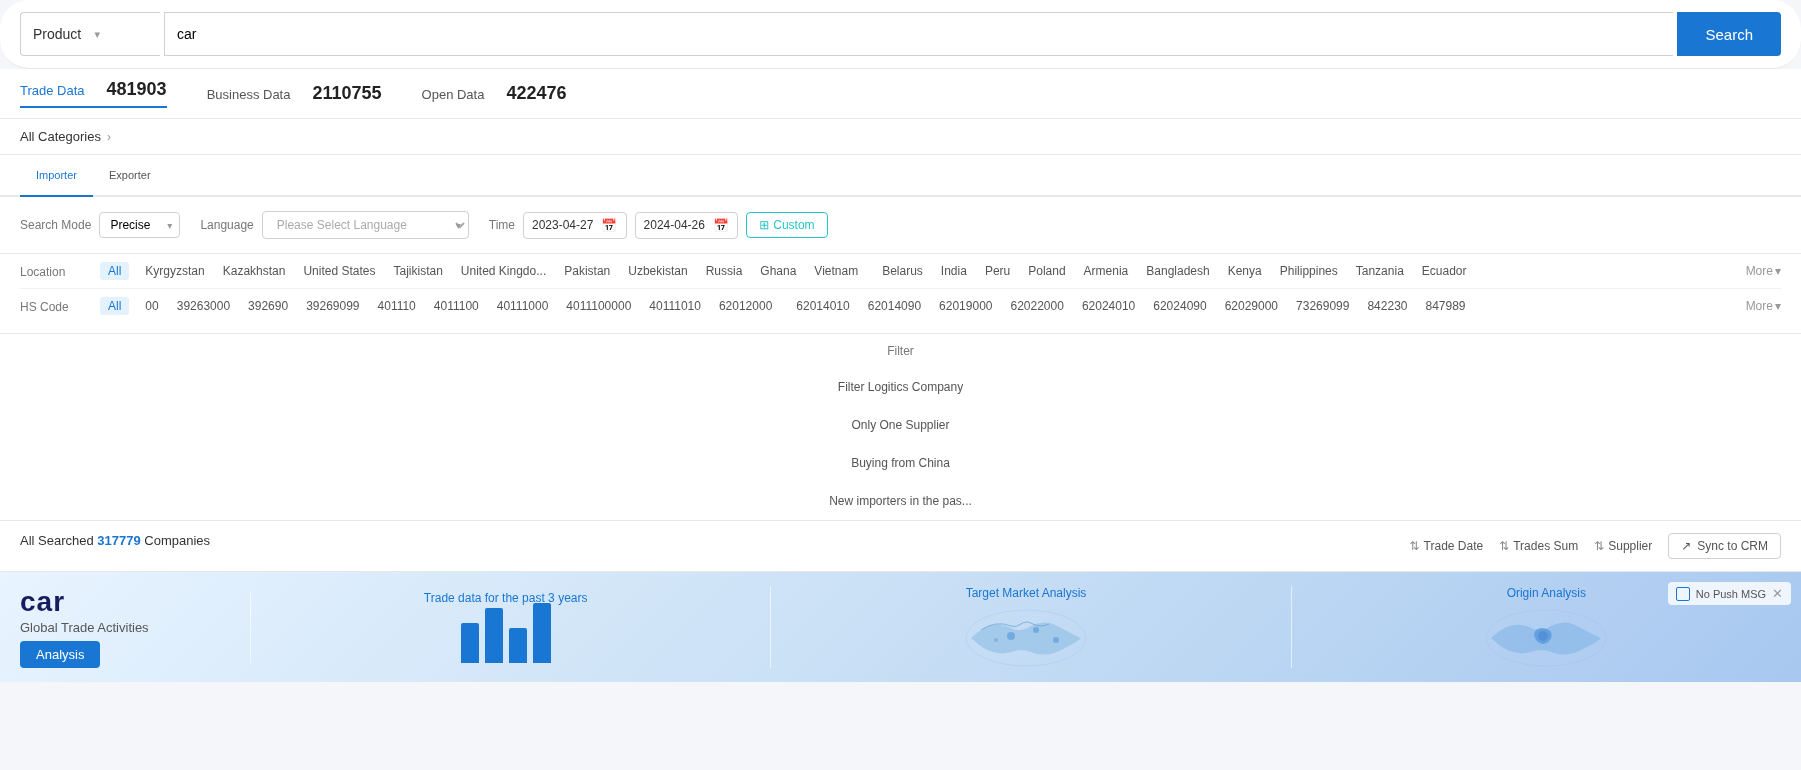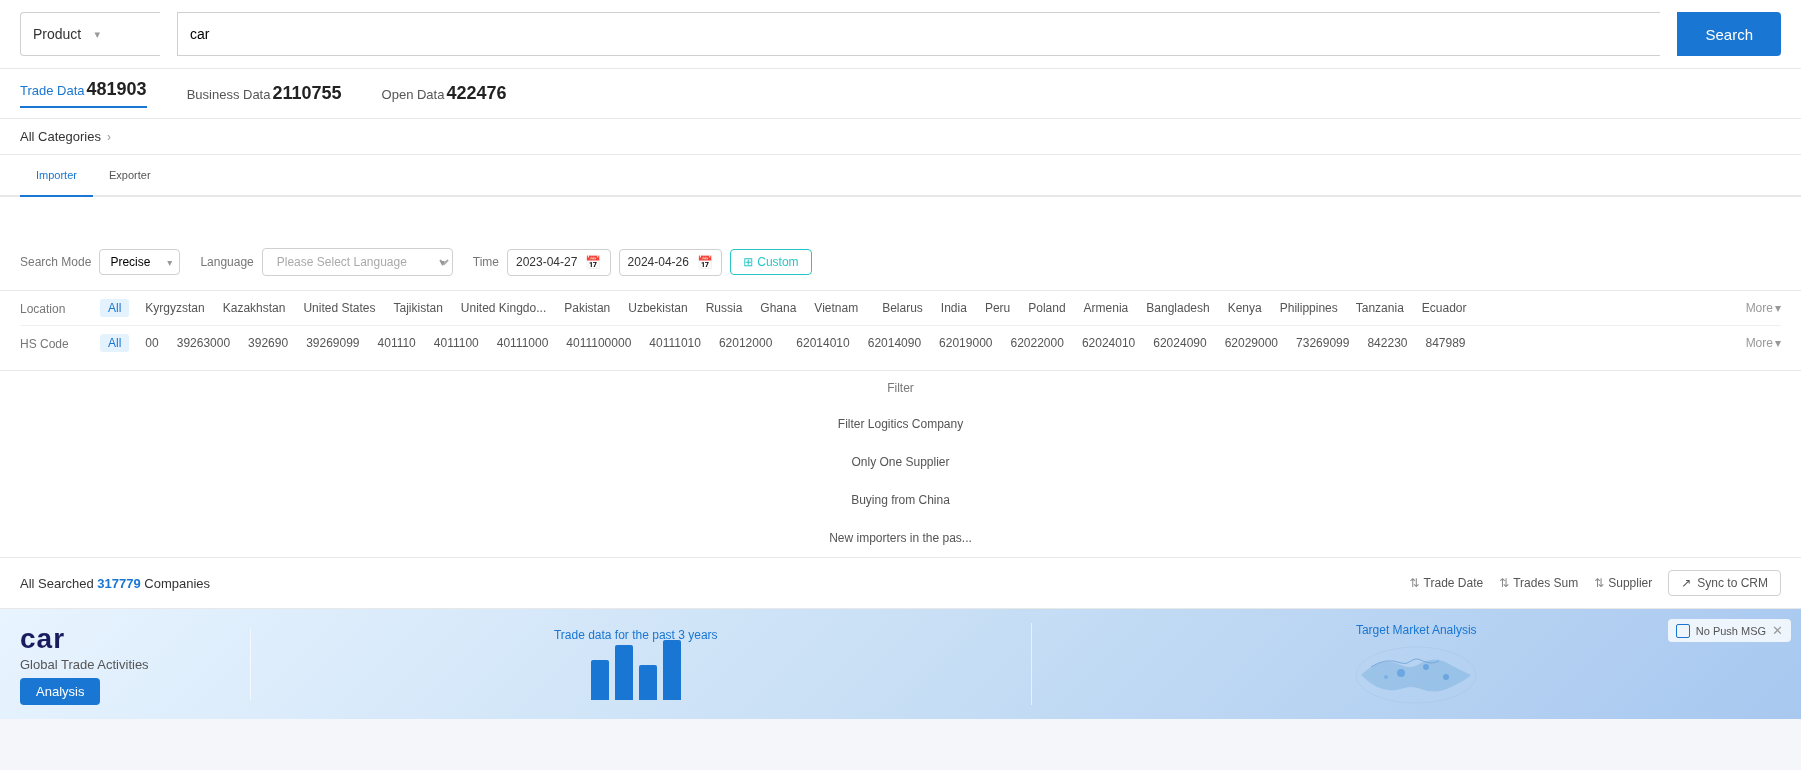--- a/index.html
+++ b/index.html
@@ -5,21 +5,22 @@
     * { box-sizing: border-box; margin: 0; padding: 0; }
     body { font-family: Arial, sans-serif; font-size: 13px; background: #f5f6fa; color: #333; }
 
     
     .search-bar {
       display: flex;
       align-items: center;
       padding: 12px 20px;
       background: #fff;
       border-bottom: 1px solid #e8e8e8;
-      gap: 17px;
+      gap: 4px;
+      border-radius: 29px;
     }
     .search-type-select {
       display: flex;
       align-items: center;
       border: 1px solid #d0d0d0;
       border-right: none;
       border-radius: 4px 0 0 4px;
       padding: 0 12px;
       height: 44px;
       background: #fff;
@@ -51,21 +52,21 @@
 
     
     .stats-row {
       display: flex;
       align-items: center;
       padding: 10px 20px;
       background: #fff;
       gap: 40px;
       border-bottom: 1px solid #e8e8e8;
     }
-    .stat-item { display: flex; align-items: baseline; gap: 2px; }
+    .stat-item { display: flex; align-items: baseline; gap: 22px; }
     .stat-label { font-size: 13px; color: #555; }
     .stat-value { font-size: 18px; font-weight: bold; color: #222; }
     .stat-item.active .stat-label { color: #1976d2; }
     .stat-item.active { border-bottom: 2px solid #1976d2; padding-bottom: 6px; }
 
     
     .categories-row {
       padding: 10px 20px;
       background: #fff;
       border-bottom: 1px solid #e8e8e8;
@@ -97,21 +98,21 @@
     
     .filter-controls {
       display: flex;
       align-items: center;
       padding: 14px 20px;
       background: #fff;
       gap: 20px;
       flex-wrap: wrap;
       border-bottom: 1px solid #e8e8e8;
     }
-    .filter-group { display: flex; align-items: center; gap: 8px; margin-top: 37px; }
+    .filter-group { display: flex; align-items: center; gap: 8px; }
     .filter-label { font-size: 12px; color: #777; }
     .filter-select {
       border: 1px solid #d0d0d0;
       border-radius: 4px;
       padding: 5px 28px 5px 10px;
       font-size: 12px;
       background: #fff;
       appearance: none;
       cursor: pointer;
       position: relative;
@@ -123,21 +124,21 @@
       right: 8px;
       top: 50%;
       transform: translateY(-50%);
       pointer-events: none;
       color: #999;
       font-size: 10px;
     }
     .language-select {
       border: 1px solid #d0d0d0;
       border-radius: 4px;
-      padding: 5px 28px 5px 10px;
+      padding: 5px 44px 5px 10px;
       font-size: 12px;
       color: #aaa;
       min-width: 180px;
       background: #fff;
     }
     .date-input {
       border: 1px solid #d0d0d0;
       border-radius: 4px;
       padding: 5px 8px;
       font-size: 12px;
@@ -227,21 +228,21 @@
     .chip {
       font-size: 12px;
       color: #555;
       cursor: pointer;
       padding: 2px 4px;
     }
 
     
     .results-bar {
       display: flex;
-      align-items: center;
+      align-items: flex-start;
       justify-content: space-between;
       padding: 12px 20px;
       background: #fff;
       border-bottom: 1px solid #e8e8e8;
     }
     .results-count { color: #1976d2; font-weight: bold; }
     .sort-options { display: flex; align-items: center; gap: 16px; }
     .sort-btn {
       display: flex;
       align-items: center;
@@ -534,19 +535,28 @@
       <ellipse cx="65" cy="30" rx="60" ry="28" fill="none" stroke="#a0b8d8" stroke-width="0.5"></ellipse>
       <path d="M10,30 Q30,10 50,20 Q60,25 70,18 Q85,10 100,20 Q115,28 120,30 Q115,35 100,42 Q85,50 70,44 Q60,40 50,44 Q30,50 10,30Z" fill="#5a9fd4" opacity="0.5"></path>
       <path d="M20,22 Q35,12 50,18 Q55,20 60,16 Q65,12 72,16 Q80,20 88,16" fill="none" stroke="#3a7fbf" stroke-width="0.8"></path>
       <circle cx="50" cy="28" r="4" fill="#1976d2" opacity="0.7"></circle>
       <circle cx="75" cy="22" r="3" fill="#1976d2" opacity="0.7"></circle>
       <circle cx="95" cy="32" r="3" fill="#1976d2" opacity="0.7"></circle>
       <circle cx="35" cy="32" r="2" fill="#1976d2" opacity="0.5"></circle>
     </svg>
   </div>
 
+  <div class="panel-section">
+    <span class="panel-section-title">Origin Analysis</span>
+    <svg class="map-svg" width="130" height="60" viewBox="0 0 130 60">
+      <ellipse cx="65" cy="30" rx="60" ry="28" fill="none" stroke="#a0b8d8" stroke-width="0.5"></ellipse>
+      <path d="M10,30 Q30,10 50,20 Q60,25 70,18 Q85,10 100,20 Q115,28 120,30 Q115,35 100,42 Q85,50 70,44 Q60,40 50,44 Q30,50 10,30Z" fill="#3a8fd4" opacity="0.4"></path>
+      <path d="M55,22 Q60,18 68,22 Q72,25 70,30 Q68,35 62,36 Q56,35 54,30 Q52,25 55,22Z" fill="#1976d2" opacity="0.8"></path>
+      <circle cx="62" cy="28" r="5" fill="#1565c0" opacity="0.9"></circle>
+    </svg>
+  </div>
 
   <div class="no-push-msg">
     <span class="checkbox-icon"></span>
     <span>No Push MSG</span>
     <span class="close-x">✕</span>
   </div>
 </div>
 
 </body></html>

